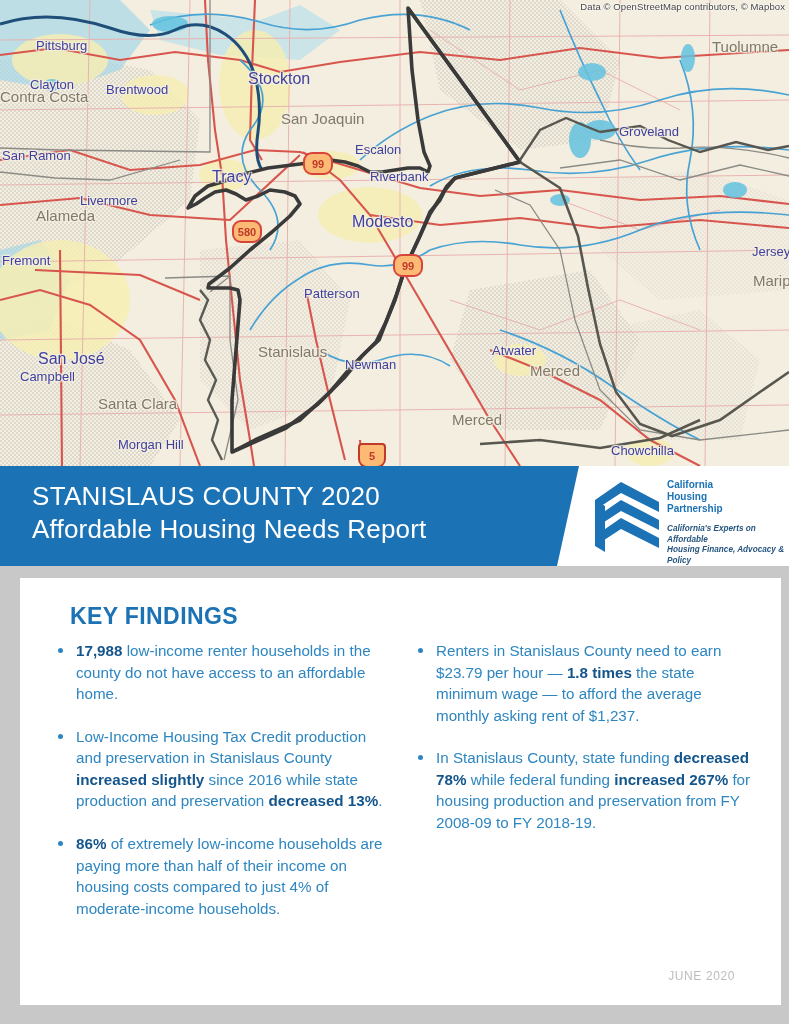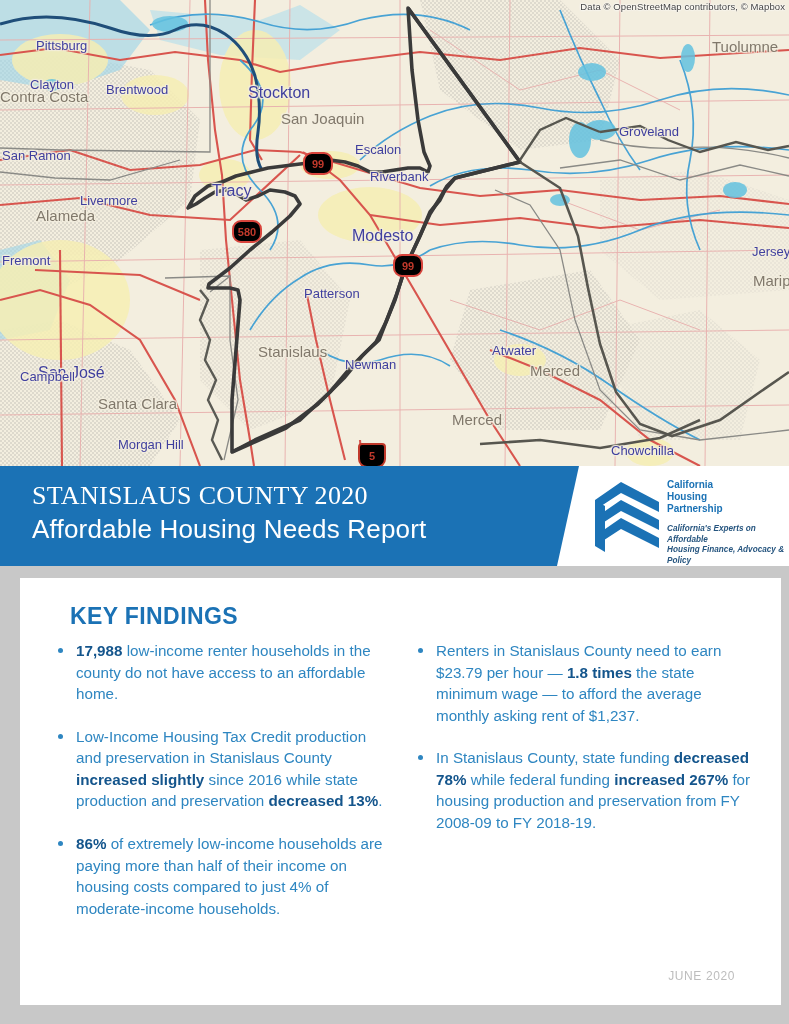--- a/index.html
+++ b/index.html
@@ -22,50 +22,50 @@
     font-family:"Liberation Sans",sans-serif;
     text-shadow:0 0 2px #fff,0 0 2px #fff,0 0 3px #fff;
     letter-spacing:.1px;z-index:40;
   }
   .city-label{
     position:absolute;color:#3f3f9e;font-size:13px;
     font-family:"Liberation Sans",sans-serif;
     text-shadow:-1px -1px 1px #f3eedf,1px -1px 1px #f3eedf,-1px 1px 1px #f3eedf,1px 1px 1px #f3eedf,0 0 3px #f3eedf;
     white-space:nowrap;z-index:30;
   }
-  .city-label.big{font-size:16px;margin-top:14px;}
+  .city-label.big{font-size:16px;}
   .county-label{
     position:absolute;color:#80786b;font-size:15px;
     font-family:"Liberation Sans",sans-serif;
     text-shadow:-1px -1px 1px #f3eedf,1px -1px 1px #f3eedf,-1px 1px 1px #f3eedf,1px 1px 1px #f3eedf,0 0 3px #f3eedf;
     white-space:nowrap;z-index:29;
   }
   .shield{
     position:absolute;z-index:33;
     width:26px;height:19px;border:2px solid #d8443c;border-radius:9px;
-    background:#000000;color:#c0392b;font-size:11px;font-weight:bold;
+    background:#fdba74;color:#c0392b;font-size:11px;font-weight:bold;
     display:flex;align-items:center;justify-content:center;
     font-family:"Liberation Sans",sans-serif;
   }
   .shield.i{
     border-radius:4px 4px 9px 9px;border-color:#c0392b;
     width:24px;height:21px;
   }
 
   
   #banner{
     position:absolute;left:0;top:466px;width:789px;height:100px;
     background:#1b72b5;z-index:50;
   }
   #banner-title-wrap{
     position:absolute;left:32px;top:14px;color:#fff;
   }
   #banner-line1{
     font-size:26px;letter-spacing:.3px;line-height:1.25;
-    font-family:Liberation Serif, serif;font-weight:400;
+    font-family:Liberation Sans, sans-serif;font-weight:400;
   }
   #banner-line2{
     font-size:26px;letter-spacing:.2px;line-height:1.25;
     font-family:"Liberation Sans",sans-serif;font-weight:400;
   }
   #logo-panel{
     position:absolute;right:0;top:0;width:232px;height:100px;
     background:#ffffff;
     clip-path:polygon(22px 0,232px 0,232px 100px,0 100px);
   }

